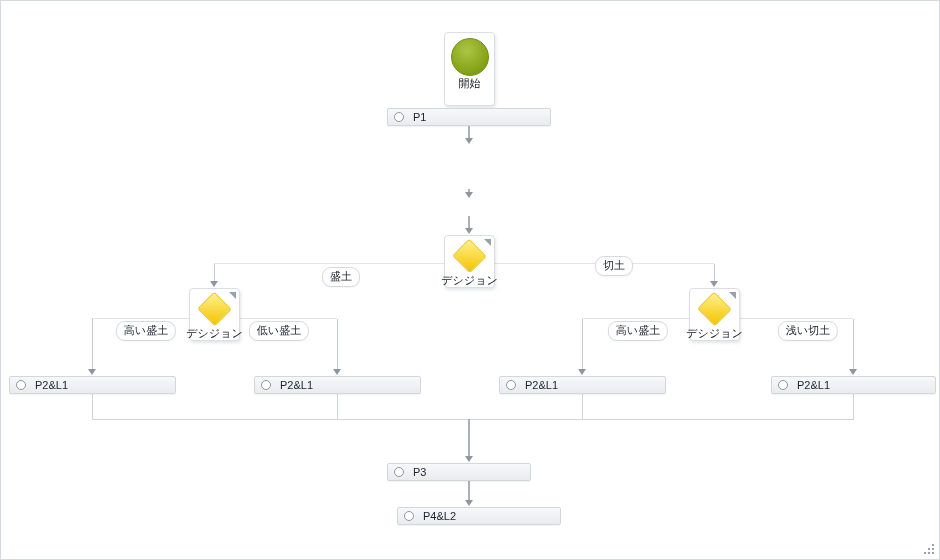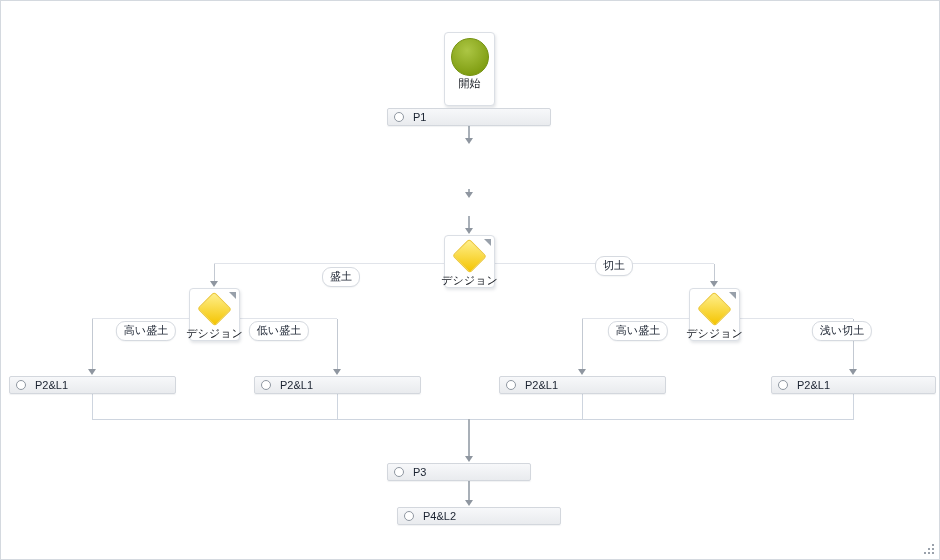--- a/index.html
+++ b/index.html
@@ -176,21 +176,21 @@
 
     <div class="nodebox" style="left:688px;top:287px;width:51px;height:53px">
       <div class="cornermark"></div>
       <div class="diamond"></div>
       <div class="nodelabel">デシジョン</div>
     </div>
 
     <div class="pill" style="left:145px;top:318px">高い盛土</div>
     <div class="pill" style="left:278px;top:318px">低い盛土</div>
     <div class="pill" style="left:637px;top:318px">高い盛土</div>
-    <div class="pill" style="left:841px;top:318px">浅い切土</div>
+    <div class="pill" style="left:807px;top:318px">浅い切土</div>
 
     <div class="bar" style="left:8px;top:375px;width:167px">
       <span class="ring"></span>
       <span>P2&amp;L1</span>
     </div>
     <div class="bar" style="left:253px;top:375px;width:167px">
       <span class="ring"></span>
       <span>P2&amp;L1</span>
     </div>
     <div class="bar" style="left:498px;top:375px;width:167px">

